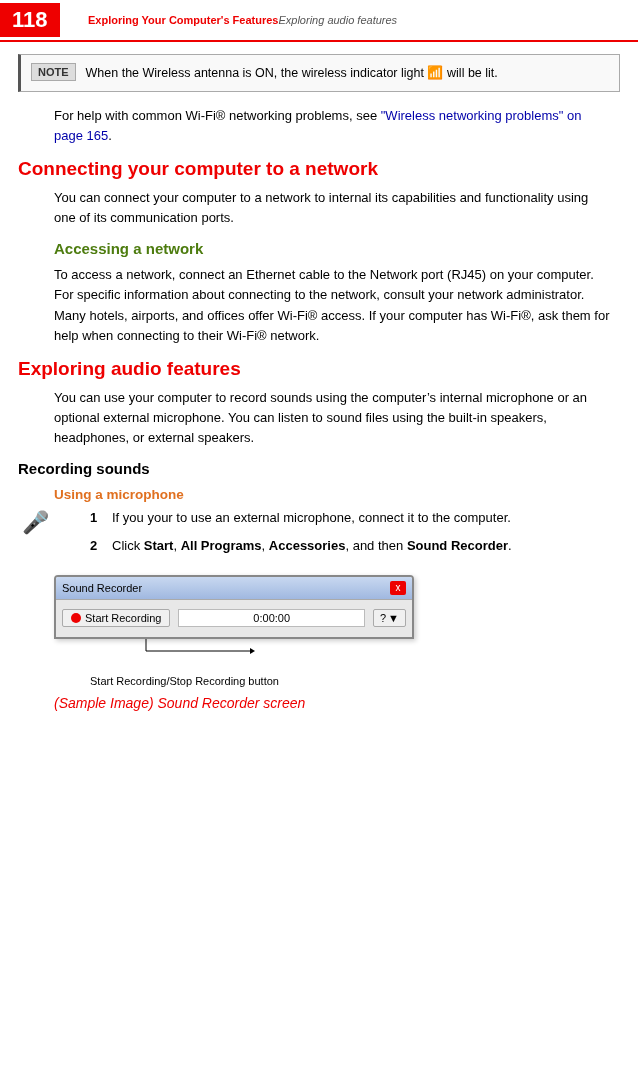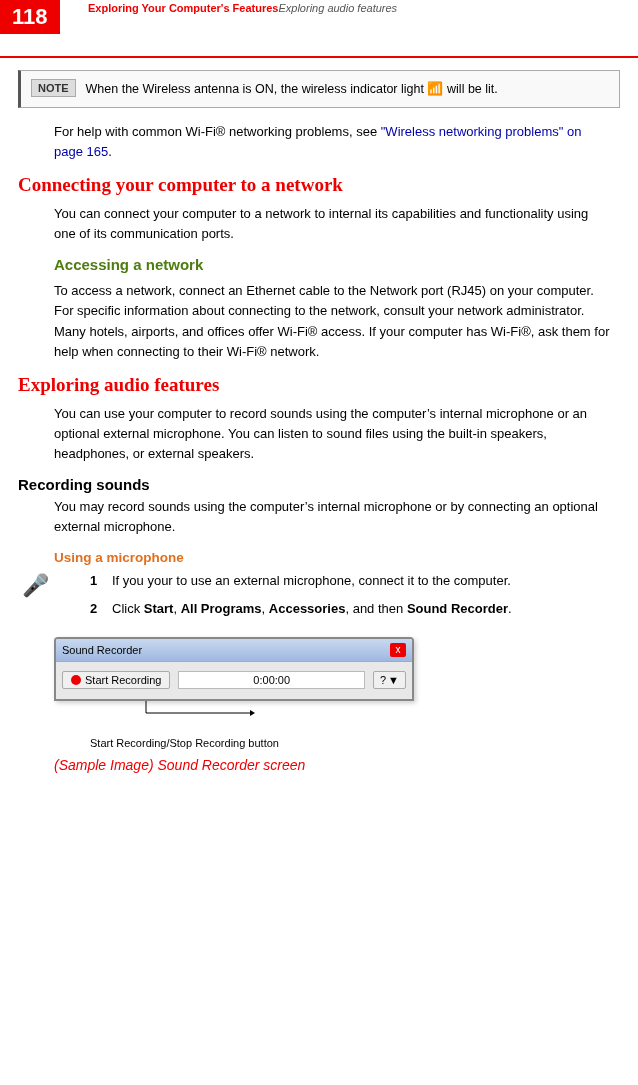--- a/index.html
+++ b/index.html
@@ -8,24 +8,24 @@
       font-size: 13px;
       background: #fff;
       width: 638px;
       min-height: 1085px;
       color: #000;
     }
 
     
     .page-header {
       display: flex;
-      align-items: flex-start;
+      align-items: center;
       border-bottom: 2px solid #e00;
       padding: 0;
-      height: 58px;
+      height: 42px;
     }
     .page-number {
       background: #e00;
       color: #fff;
       font-size: 22px;
       font-weight: bold;
       padding: 4px 12px;
       display: flex;
       align-items: center;
       min-width: 60px;
@@ -93,21 +93,21 @@
     .body-para a, .link-text {
       color: #00a;
       text-decoration: none;
     }
 
     
     .section-h1 {
       font-size: 19px;
       font-weight: bold;
       color: #e00;
-      font-family: Liberation Serif, serif;
+      font-family: Liberation Sans, sans-serif;
       margin-bottom: 8px;
       margin-top: 10px;
     }
     .section-h2 {
       font-size: 15px;
       font-weight: bold;
       color: #4d7c0f;
       font-family: Arial, sans-serif;
       margin-bottom: 8px;
       margin-top: 10px;
@@ -300,21 +300,20 @@
   <div class="section-h1">Connecting your computer to a network</div>
   <p class="body-para">You can connect your computer to a network to internal its capabilities and functionality using one of its communication ports.</p>
 
   <div class="section-h2">Accessing a network</div>
   <p class="body-para">To access a network, connect an Ethernet cable to the Network port (RJ45) on your computer. For specific information about connecting to the network, consult your network administrator. Many hotels, airports, and offices offer Wi-Fi® access. If your computer has Wi-Fi®, ask them for help when connecting to their Wi-Fi® network.</p>
 
   <div class="section-h1">Exploring audio features</div>
   <p class="body-para">You can use your computer to record sounds using the computer’s internal microphone or an optional external microphone. You can listen to sound files using the built-in speakers, headphones, or external speakers.</p>
 
   <div class="recording-h">Recording sounds</div>
-  <p class="body-para">You may record sounds using the computer’s internal microphone or by connecting an optional external microphone.</p>
 
   <div class="section-h3">Using a microphone</div>
 
   <div class="mic-row">
     <div class="mic-icon-col">
       <span class="mic-icon">🎤</span>
     </div>
     <div class="numbered-list">
       <div class="numbered-item">
         <span class="num">1</span>

